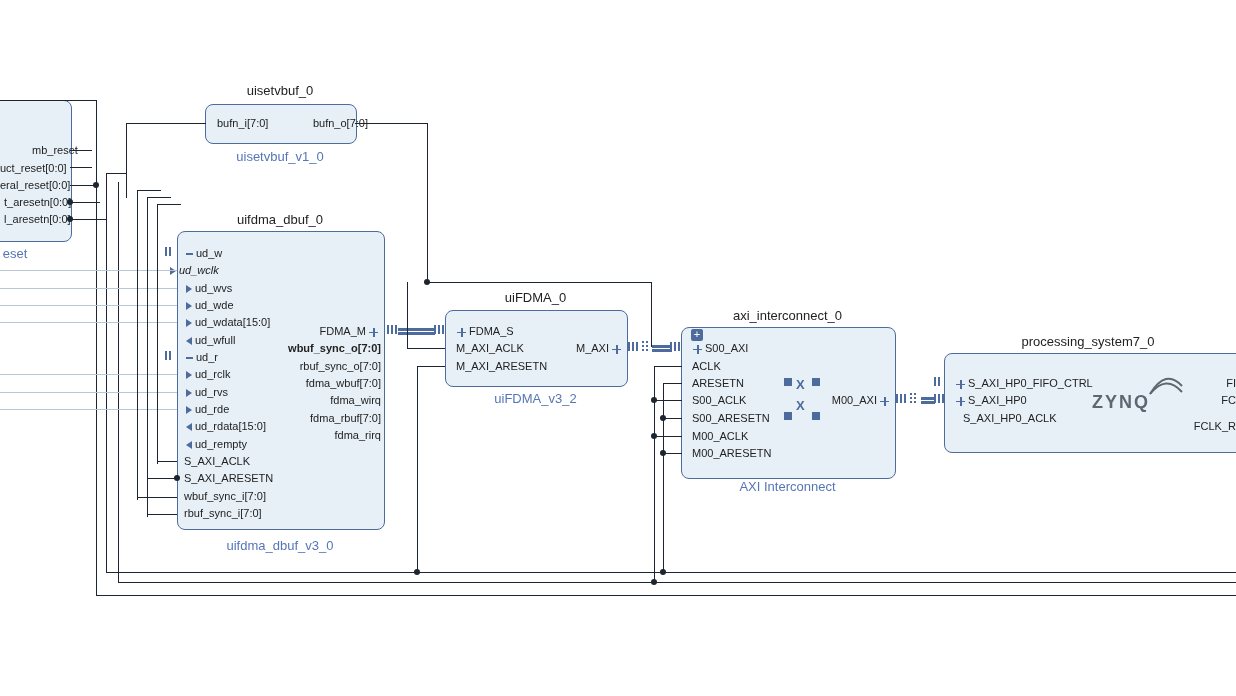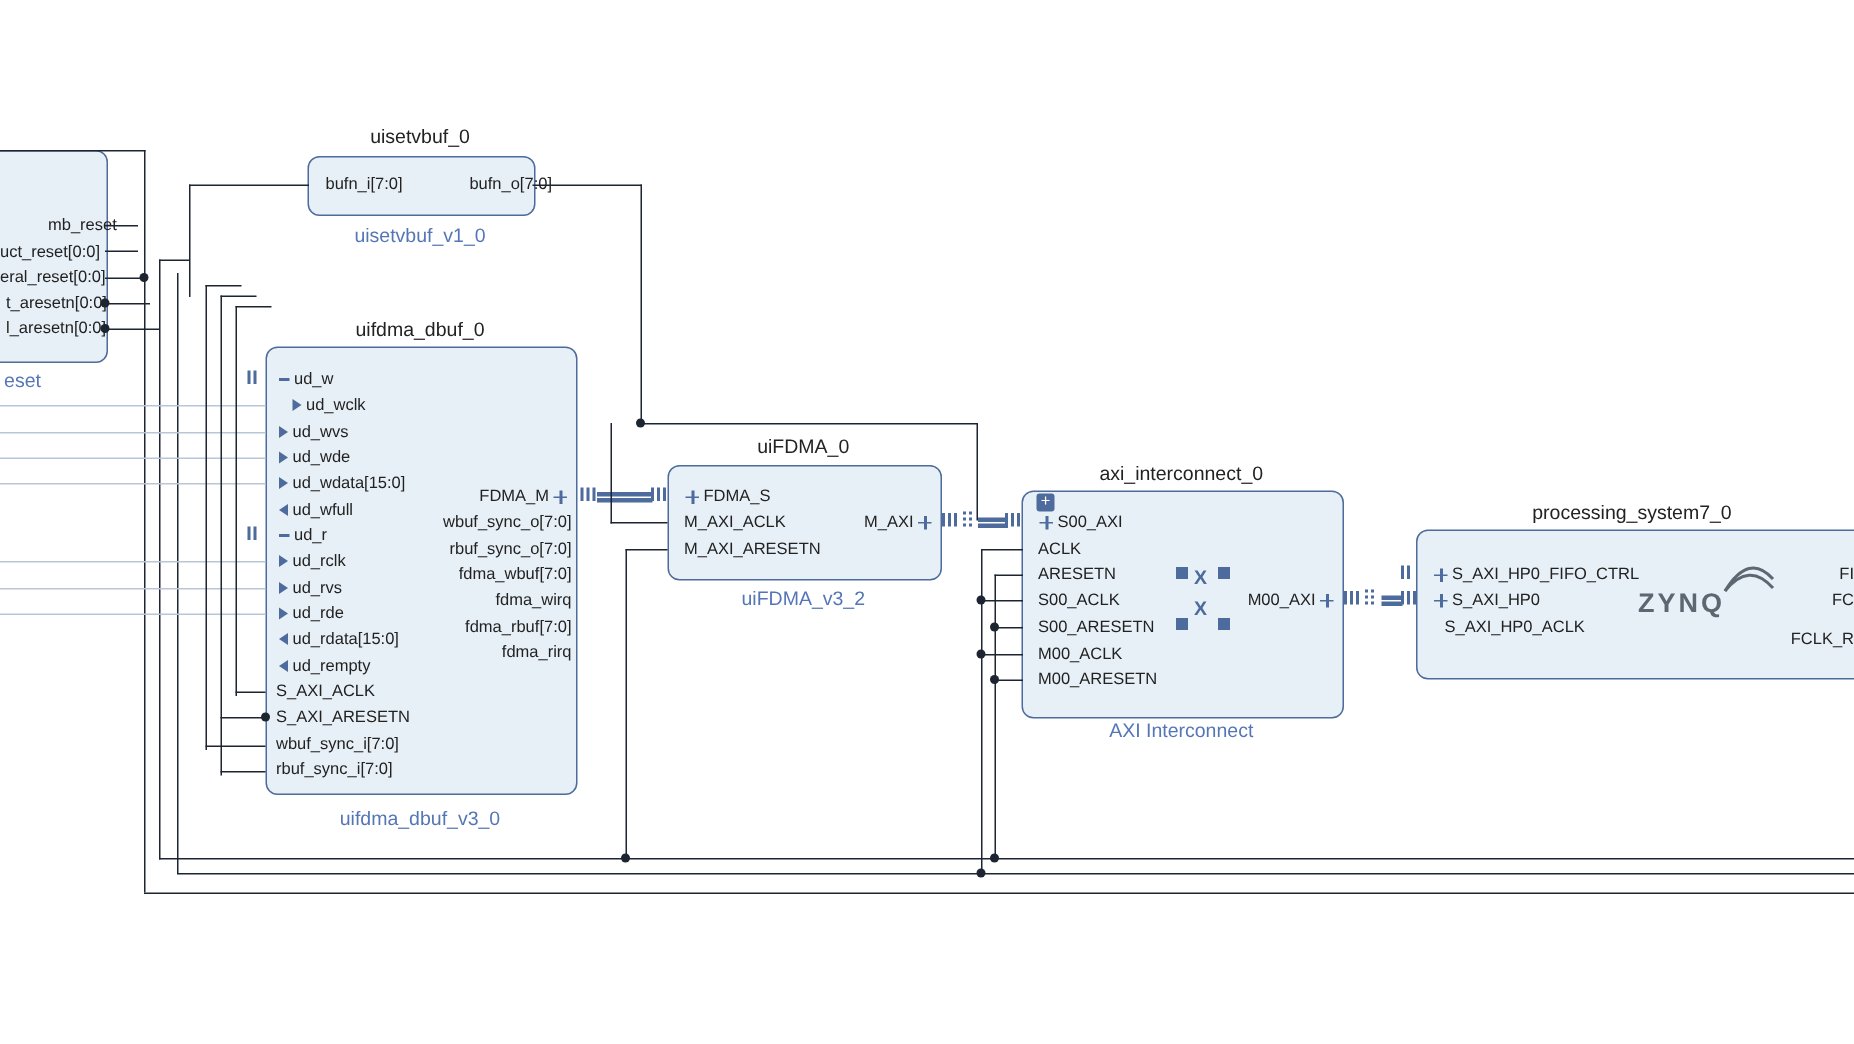--- a/index.html
+++ b/index.html
@@ -48,38 +48,38 @@
   <div class="block-title" style="left:200px;top:83px;width:160px;">uisetvbuf_0</div>
   <div class="block" style="left:205px;top:104px;width:150px;height:38px;"></div>
   <div class="port" style="left:217px;top:117px;">bufn_i[7:0]</div>
   <div class="port" style="left:288px;top:117px;text-align:right;width:60px;margin-left:20px;">bufn_o[7:0]</div>
   <div class="block-sub" style="left:200px;top:149px;width:160px;">uisetvbuf_v1_0</div>
 
   <div class="block-title" style="left:175px;top:212px;width:210px;">uifdma_dbuf_0</div>
   <div class="block" style="left:177px;top:231px;width:206px;height:297px;"></div>
 
   <div class="port" style="left:186px;top:247px;"><span class="dash"></span><span>ud_w</span></div>
-  <div class="port" style="left:195px;top:264px;"><span class="port-mark tri-r"></span><span>ud_wclk</span></div>
+  <div class="port" style="left:170px;top:264px;font-style:italic;"><span class="port-mark tri-r"></span><span>ud_wclk</span></div>
   <div class="port" style="left:186px;top:282px;"><span class="port-mark tri-r"></span><span>ud_wvs</span></div>
   <div class="port" style="left:186px;top:299px;"><span class="port-mark tri-r"></span><span>ud_wde</span></div>
   <div class="port" style="left:186px;top:316px;"><span class="port-mark tri-r"></span><span>ud_wdata[15:0]</span></div>
   <div class="port" style="left:186px;top:334px;"><span class="port-mark tri-l"></span><span>ud_wfull</span></div>
   <div class="port" style="left:186px;top:351px;"><span class="dash"></span><span>ud_r</span></div>
   <div class="port" style="left:186px;top:368px;"><span class="port-mark tri-r"></span><span>ud_rclk</span></div>
   <div class="port" style="left:186px;top:386px;"><span class="port-mark tri-r"></span><span>ud_rvs</span></div>
   <div class="port" style="left:186px;top:403px;"><span class="port-mark tri-r"></span><span>ud_rde</span></div>
   <div class="port" style="left:186px;top:420px;"><span class="port-mark tri-l"></span><span>ud_rdata[15:0]</span></div>
   <div class="port" style="left:186px;top:438px;"><span class="port-mark tri-l"></span><span>ud_rempty</span></div>
   <div class="port" style="left:184px;top:455px;">S_AXI_ACLK</div>
   <div class="port" style="left:184px;top:472px;">S_AXI_ARESETN</div>
   <div class="port" style="left:184px;top:490px;">wbuf_sync_i[7:0]</div>
   <div class="port" style="left:184px;top:507px;">rbuf_sync_i[7:0]</div>
 
   <div class="port" style="right:calc(1236px - 381px);top:325px;text-align:left;"><span>FDMA_M</span><span class="plus"></span></div>
-  <div class="port" style="right:calc(1236px - 381px);top:342px;text-align:left;">wbuf_sync_o[7:0]</div>
+  <div class="port" style="right:calc(1236px - 381px);top:342px;text-align:left;font-weight:bold;">wbuf_sync_o[7:0]</div>
   <div class="port" style="right:calc(1236px - 381px);top:360px;text-align:right;">rbuf_sync_o[7:0]</div>
   <div class="port" style="right:calc(1236px - 381px);top:377px;text-align:right;">fdma_wbuf[7:0]</div>
   <div class="port" style="right:calc(1236px - 381px);top:394px;text-align:right;">fdma_wirq</div>
   <div class="port" style="right:calc(1236px - 381px);top:412px;text-align:right;">fdma_rbuf[7:0]</div>
   <div class="port" style="right:calc(1236px - 381px);top:429px;text-align:right;">fdma_rirq</div>
   <div class="block-sub" style="left:175px;top:538px;width:210px;">uifdma_dbuf_v3_0</div>
 
   <div class="bus-seg" style="left:165px;top:247px;">
       <span class="a"></span>
       <span class="b"></span>

